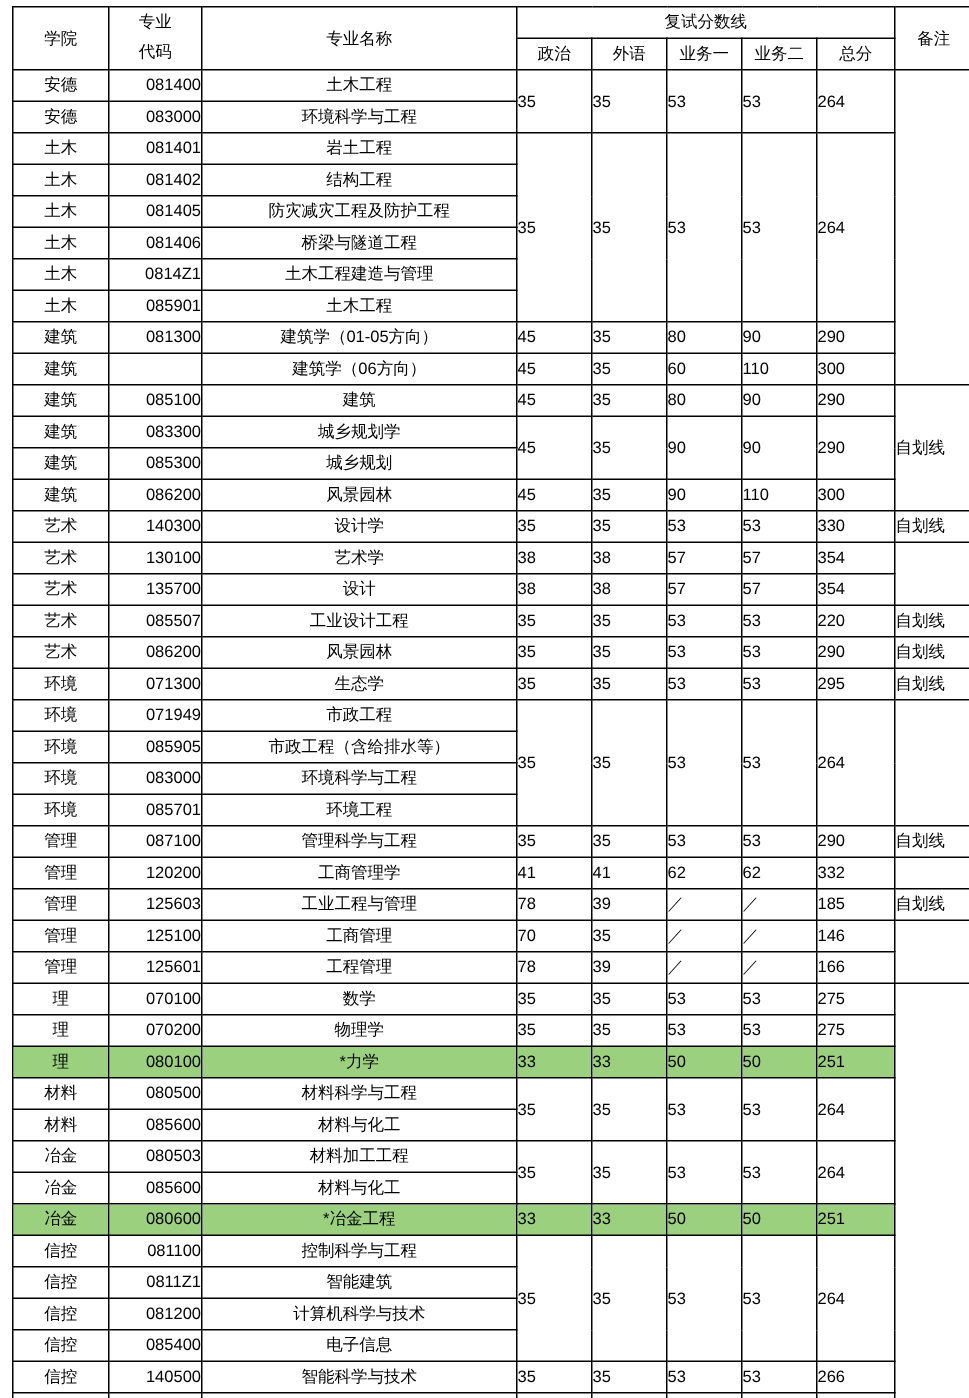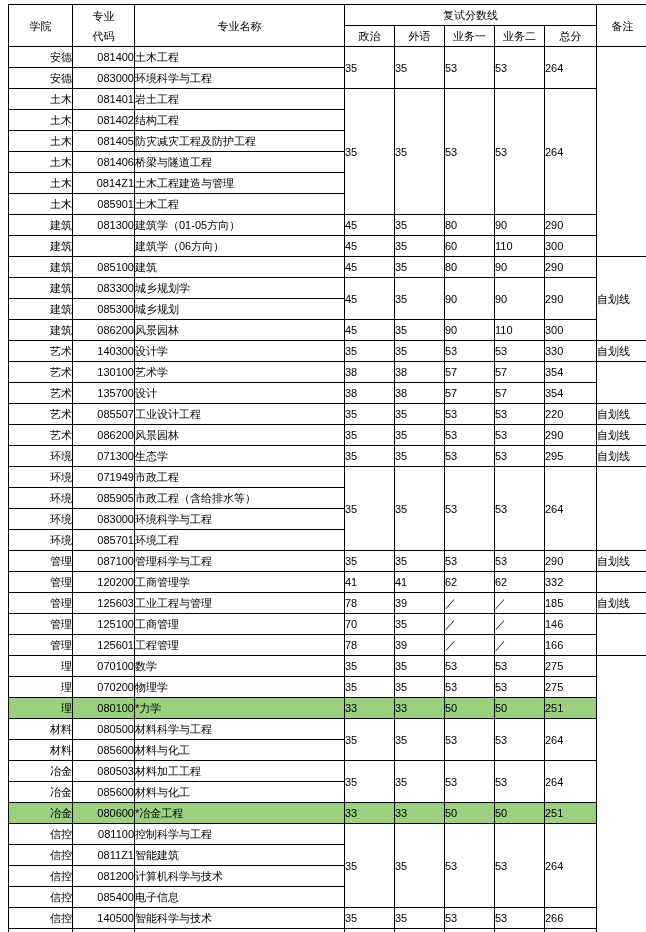--- a/index.html
+++ b/index.html
@@ -28,34 +28,34 @@
   table.score td, table.score th {
     border: 1px solid #000;
     padding: 0;
     height: 20px;
     line-height: 20px;
     font-weight: normal;
     vertical-align: middle;
     overflow: hidden;
     white-space: nowrap;
   }
-  .c-college { width: 64px; text-align: right; }
+  .c-college { width: 64px; text-align: center; }
   .c-code    { width: 62px; text-align: right; }
-  .c-name    { width: 210px; text-align: left; padding-left: 5px; }
+  .c-name    { width: 210px; text-align: center; padding-left: 5px; }
   .c-num     { width: 50px; text-align: center; }
   .c-total   { width: 52px; text-align: center; }
   .c-remark  { width: 52px; text-align: center; }
 
   .hdr-top td { text-align: center; height: 22px; line-height: 22px; }
   .hdr-sub td { text-align: center; height: 21px; line-height: 21px; }
   .hdr-two {
     line-height: 13px;
     padding: 2px 0;
   }
-  .hdr-two span { display: block; }
+  .hdr-two span { display: block; font-family: Liberation Mono, monospace; }
   .highlight { background: #9ad07e; }
   .nowrap-center { text-align: center; }
 </style>
 </head>
 <body>
 
 <div class="sheet">
   <table class="score">
     <colgroup>
       <col class="c-college">

